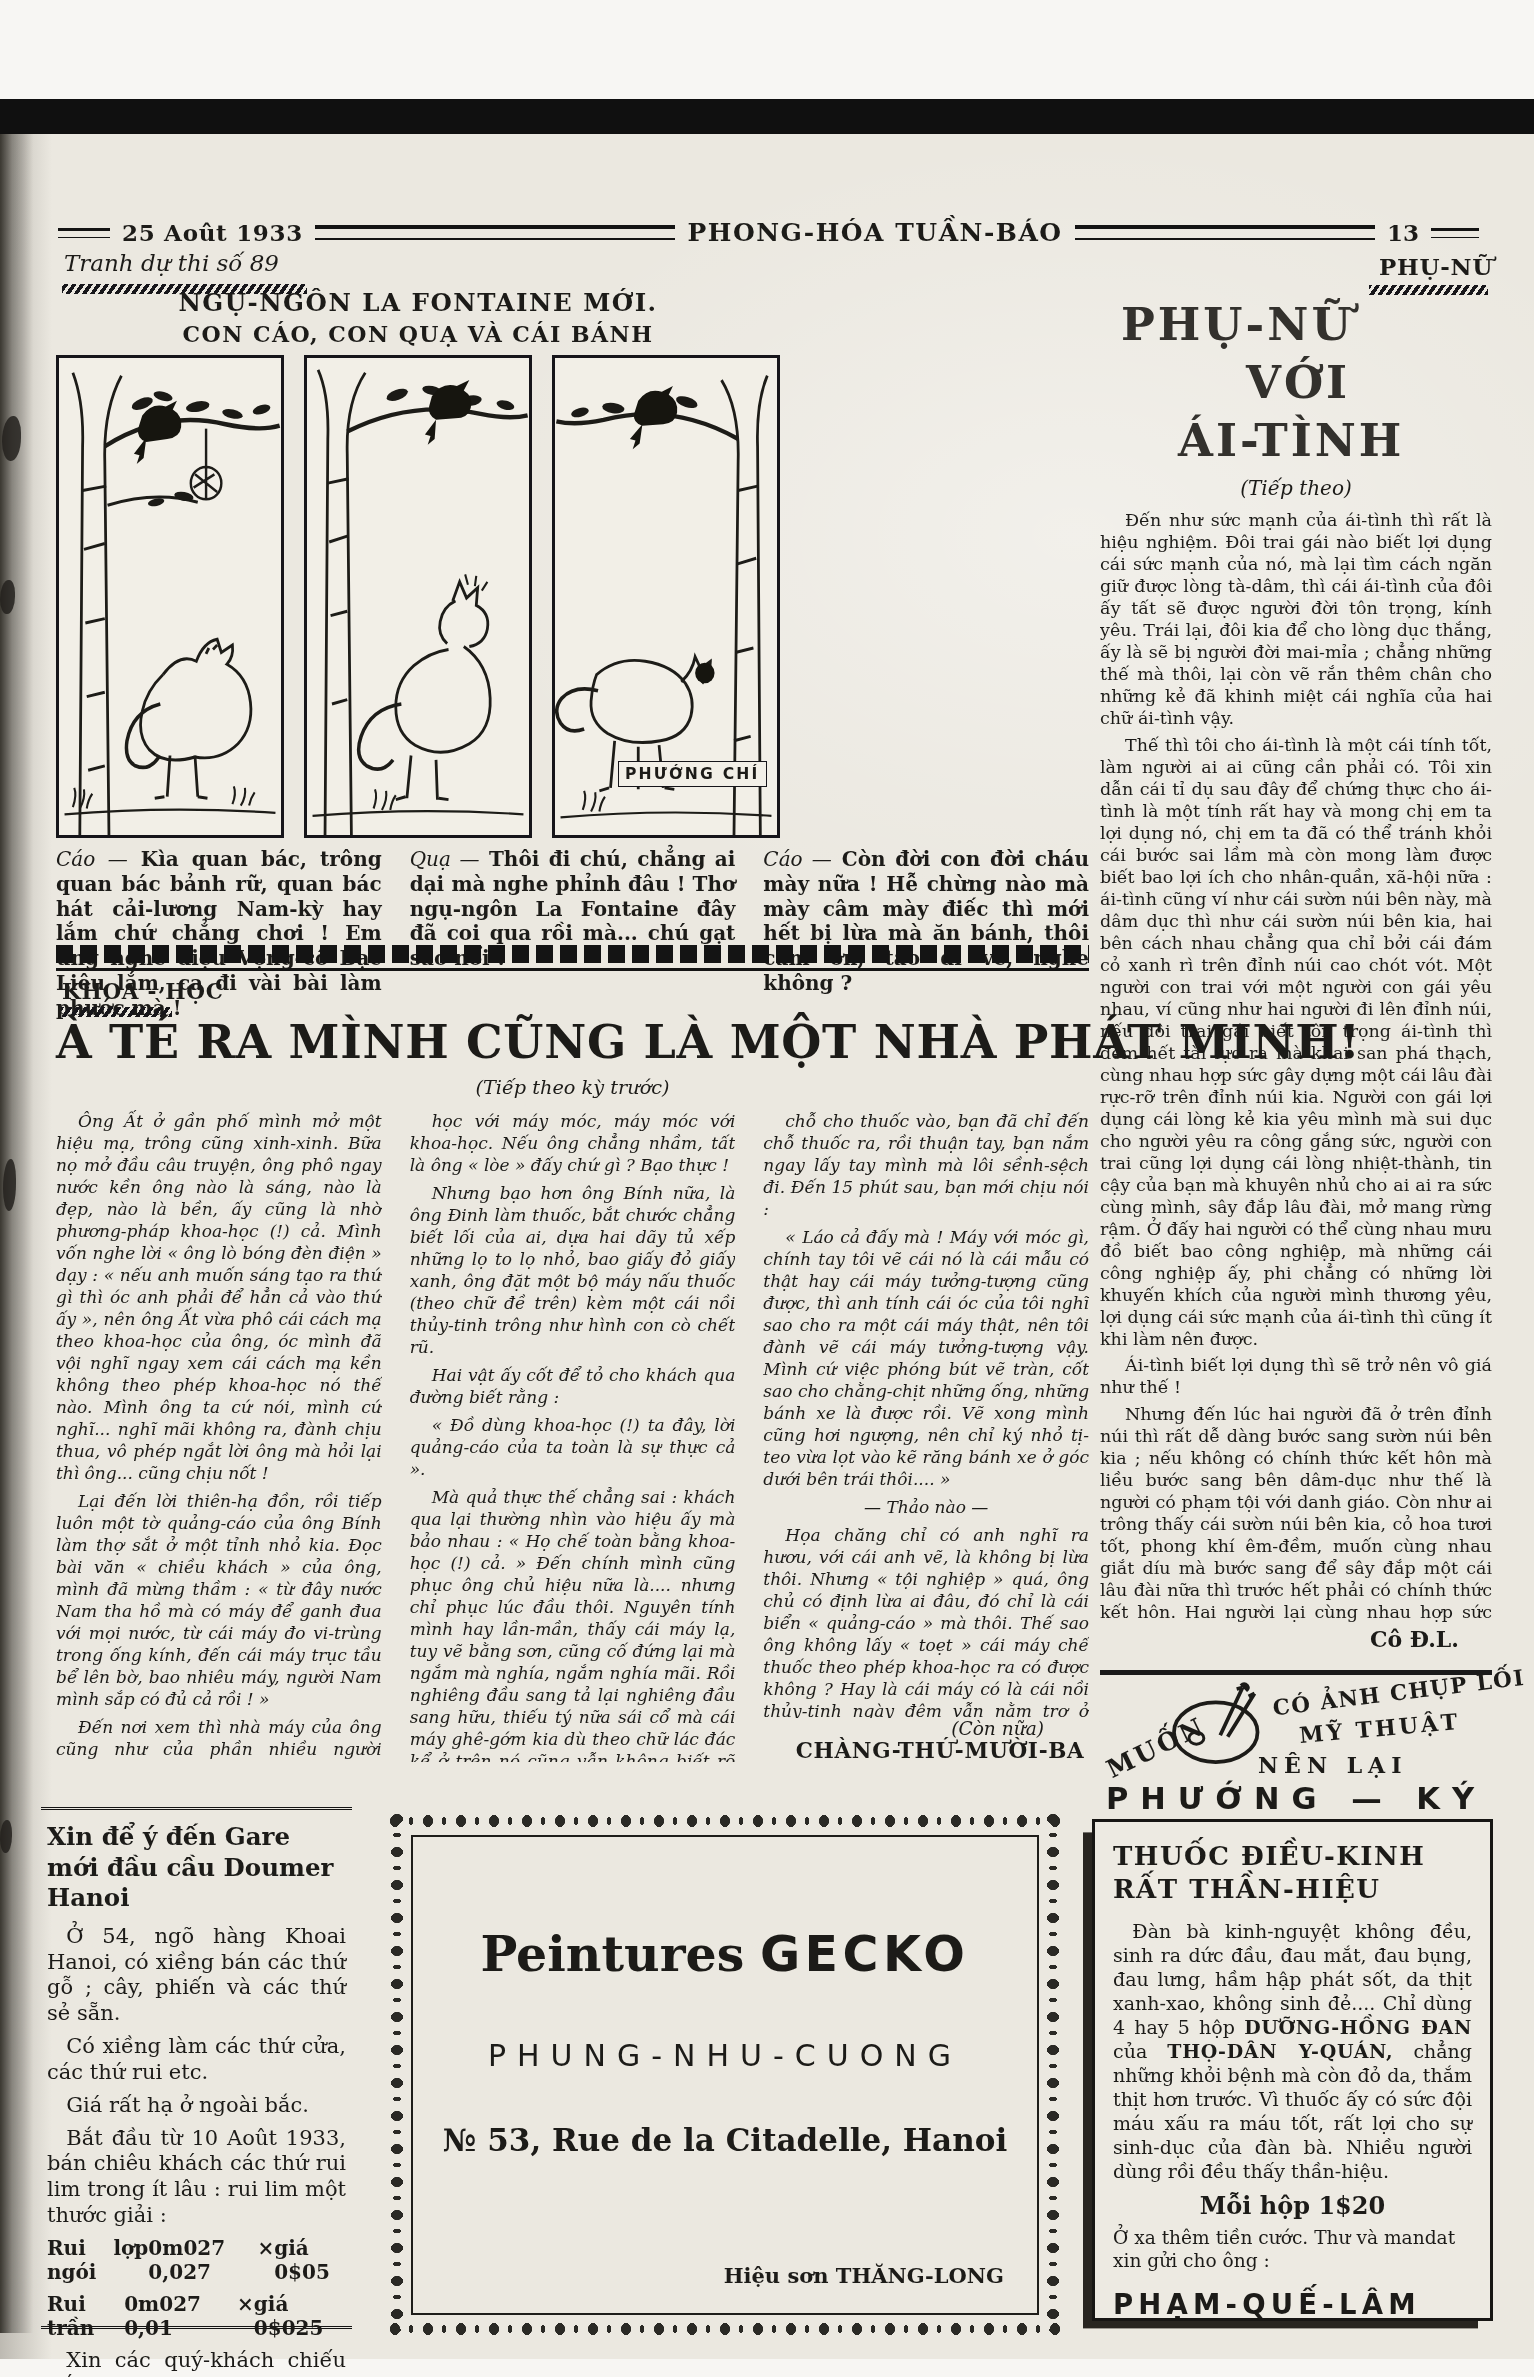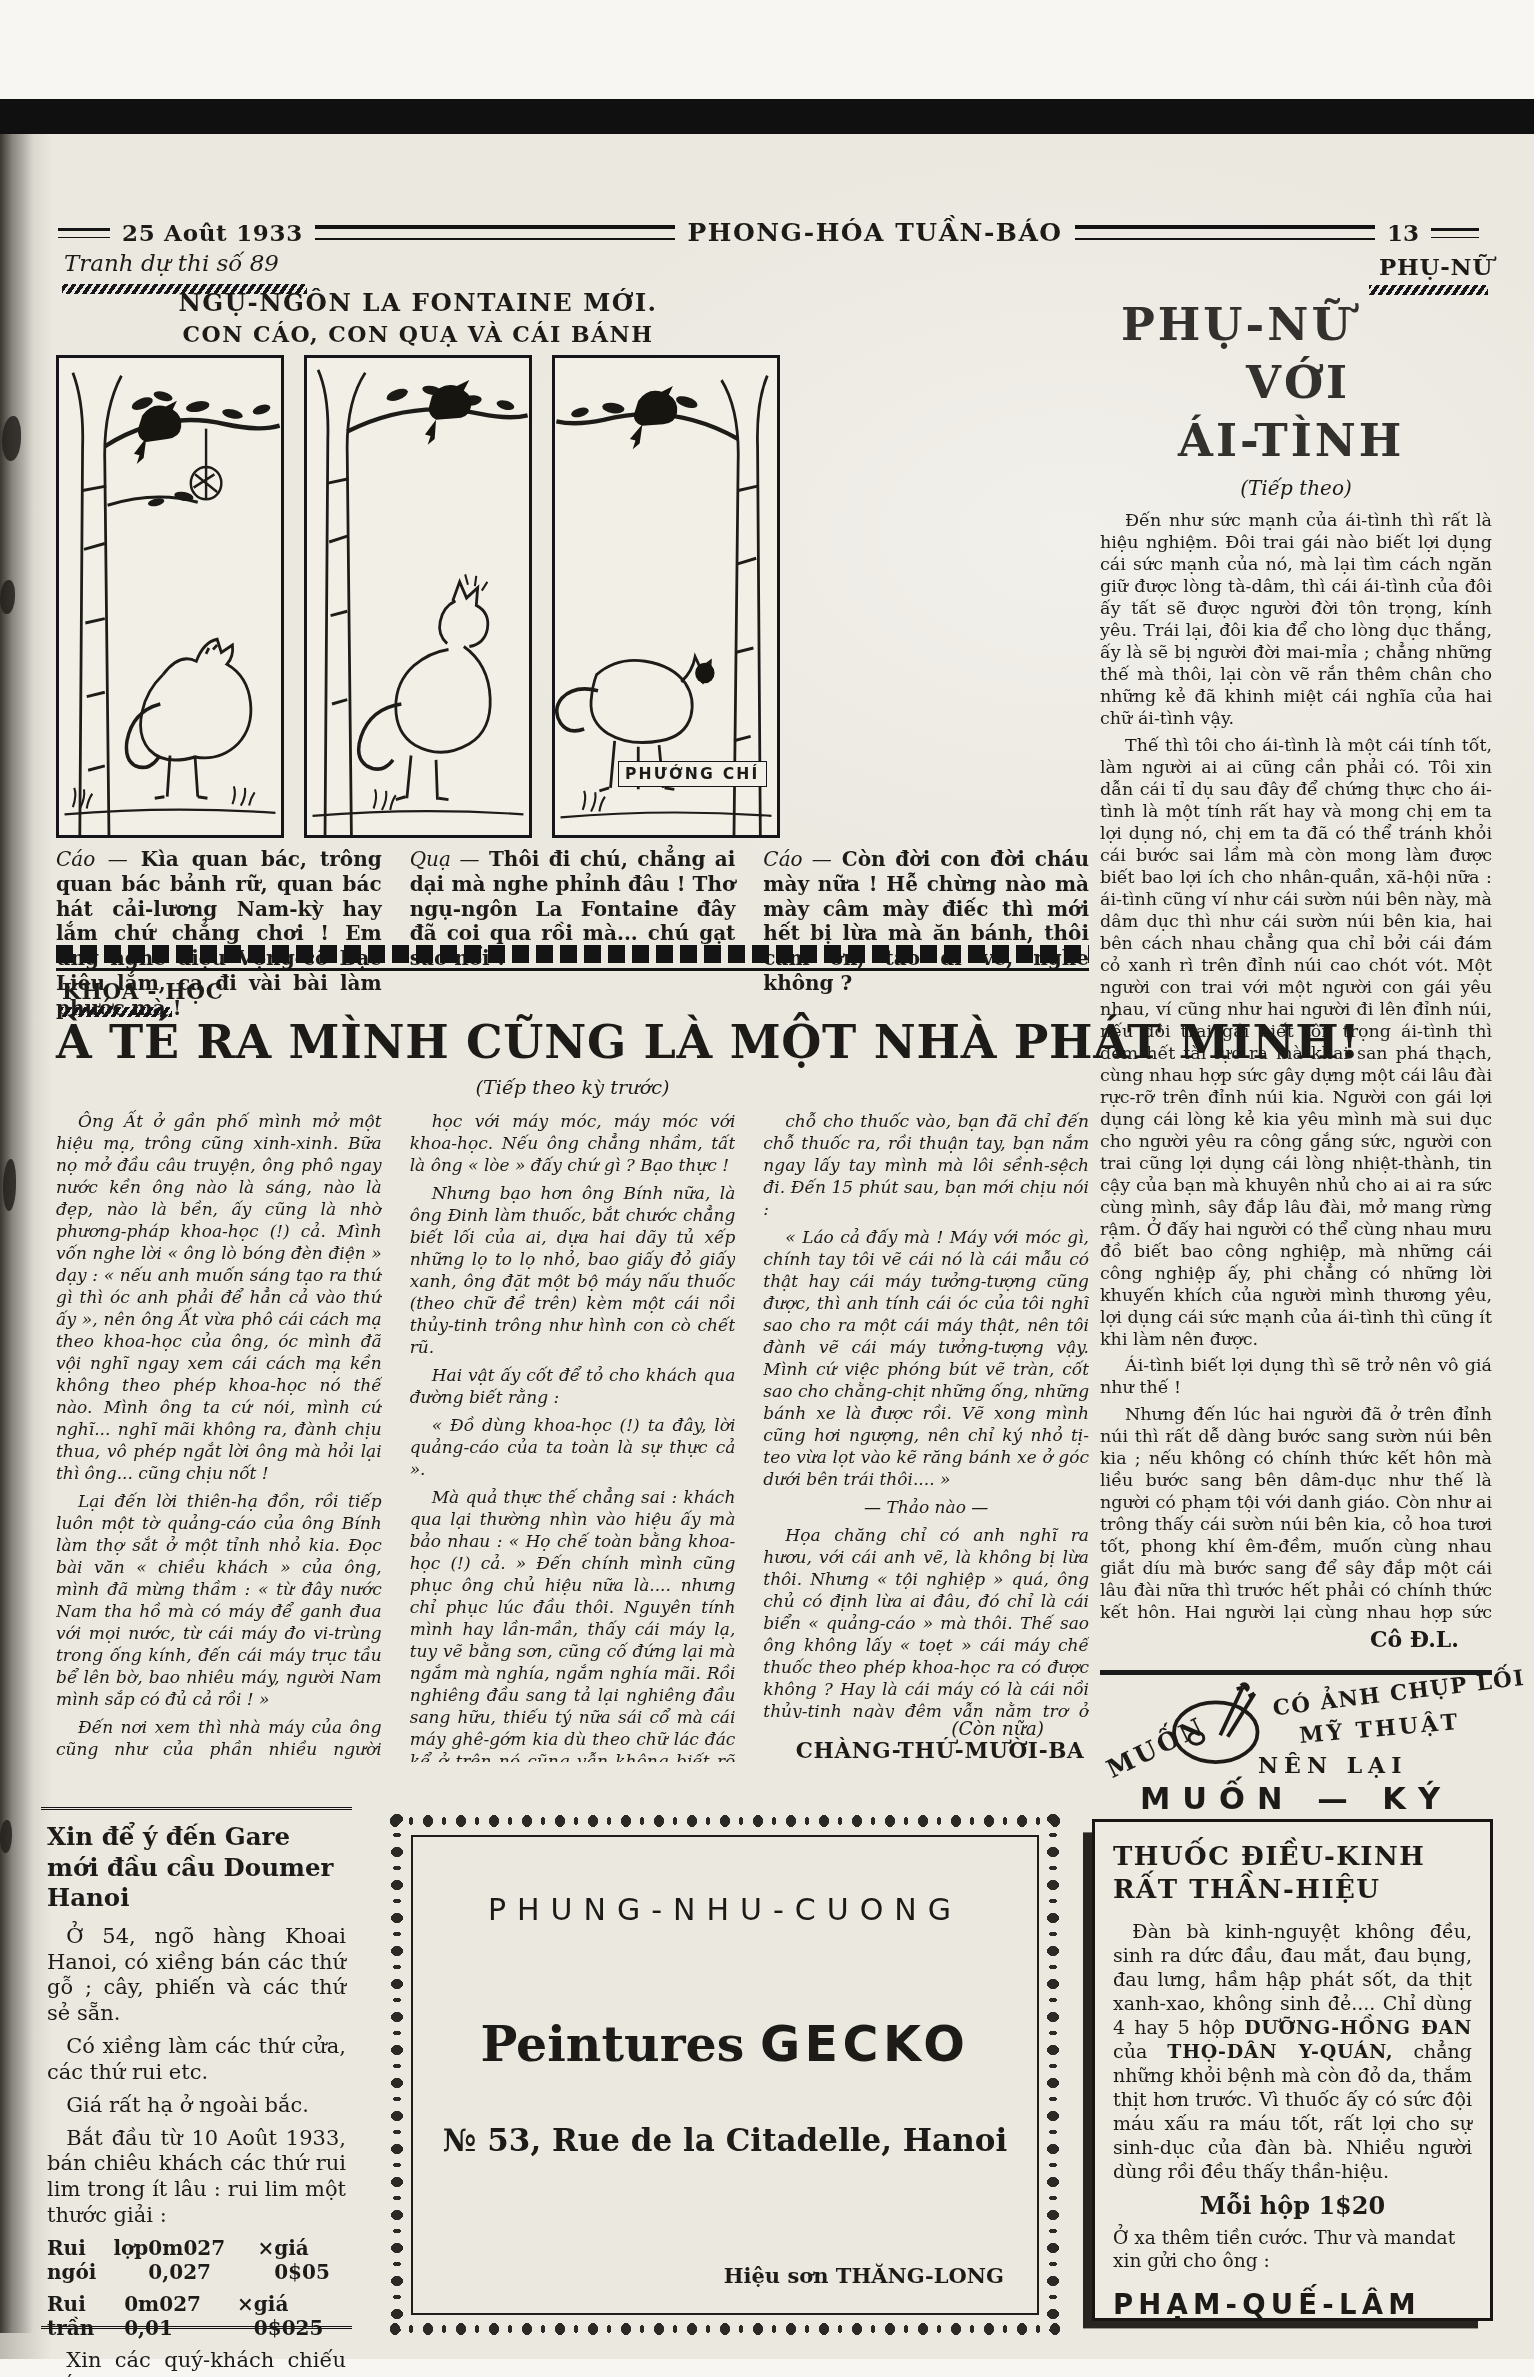--- a/index.html
+++ b/index.html
@@ -329,21 +329,21 @@
       <div id="hk-muon">MUỐN</div>
       <svg id="hk-palette" width="97" height="88" viewBox="0 0 130 118">
         <ellipse cx="60" cy="70" rx="56" ry="40" fill="none" stroke="#1c1b18" stroke-width="5"></ellipse>
         <ellipse cx="34" cy="78" rx="10" ry="8" fill="none" stroke="#1c1b18" stroke-width="4"></ellipse>
         <path d="M66,74 L96,10 M76,76 L112,18 M96,10 l-8,2 M112,18 l-8,4" stroke="#1c1b18" stroke-width="5" fill="none"></path>
         <path d="M92,6 q6,-6 12,0 q4,6 -2,10" fill="#1c1b18"></path>
       </svg>
       <div id="hk-l1">CÓ ẢNH CHỤP LỐI</div>
       <div id="hk-l2">MỸ THUẬT</div>
       <div id="hk-l3">NÊN LẠI</div>
-      <div id="hk-name">MUỐN — KÝ</div>
+      <div id="hk-name">PHƯỚNG — KÝ</div>
     </div>
   </div>
 
   <div id="gare-ad">
     <div class="head">Xin để ý đến Gare mới đầu cầu Doumer Hanoi</div>
     <p>Ở 54, ngõ hàng Khoai Hanoi, có xiềng bán các thứ gỗ ; cây, phiến và các thứ sẻ sẵn.</p>
     <p>Có xiềng làm các thứ cửa, các thứ rui etc.</p>
     <p>Giá rất hạ ở ngoài bắc.</p>
     <p>Bắt đầu từ 10 Août 1933, bán chiêu khách các thứ rui lim trong ít lâu : rui lim một thước giải :</p>
     <p class="price">
@@ -359,25 +359,25 @@
     <p style="text-indent:19.3px;">Xin các quý-khách chiếu cố.</p>
 
   </div>
 
   <div id="gecko-ad">
     <div class="bead-h" style="top:0;"></div>
     <div class="bead-h" style="bottom:0;"></div>
     <div class="bead-v" style="left:0;"></div>
     <div class="bead-v" style="right:0;"></div>
     <div id="gecko-inner">
-      <div id="gecko-name">PHUNG-NHU-CUONG</div>
       <div id="gecko-title">
         <span class="w1">Peintures</span>
         <span class="w2">GECKO</span>
       </div>
+      <div id="gecko-name">PHUNG-NHU-CUONG</div>
       <div id="gecko-addr">№ 53, Rue de la Citadelle, Hanoi</div>
       <div id="gecko-foot">Hiệu sơn THĂNG-LONG</div>
     </div>
   </div>
 
   <div id="thuoc-ad">
     <div class="t1">THUỐC ĐIỀU-KINH</div>
     <div class="t2">RẤT THẦN-HIỆU</div>
     <div id="thuoc-body">
       <span>Đàn bà kinh-nguyệt không đều, sinh ra dức đầu, đau mắt, đau bụng, đau lưng, hầm hập phát sốt, da thịt xanh-xao, không sinh đẻ.... Chỉ dùng 4 hay 5 hộp </span><b>DƯỠNG-HỒNG ĐAN</b><span> của </span><b>THỌ-DÂN Y-QUÁN,</b><span> chẳng những khỏi bệnh mà còn đỏ da, thắm thịt hơn trước. Vì thuốc ấy có sức đội máu xấu ra máu tốt, rất lợi cho sự sinh-dục của đàn bà. Nhiều người dùng rồi đều thấy thần-hiệu.</span>

